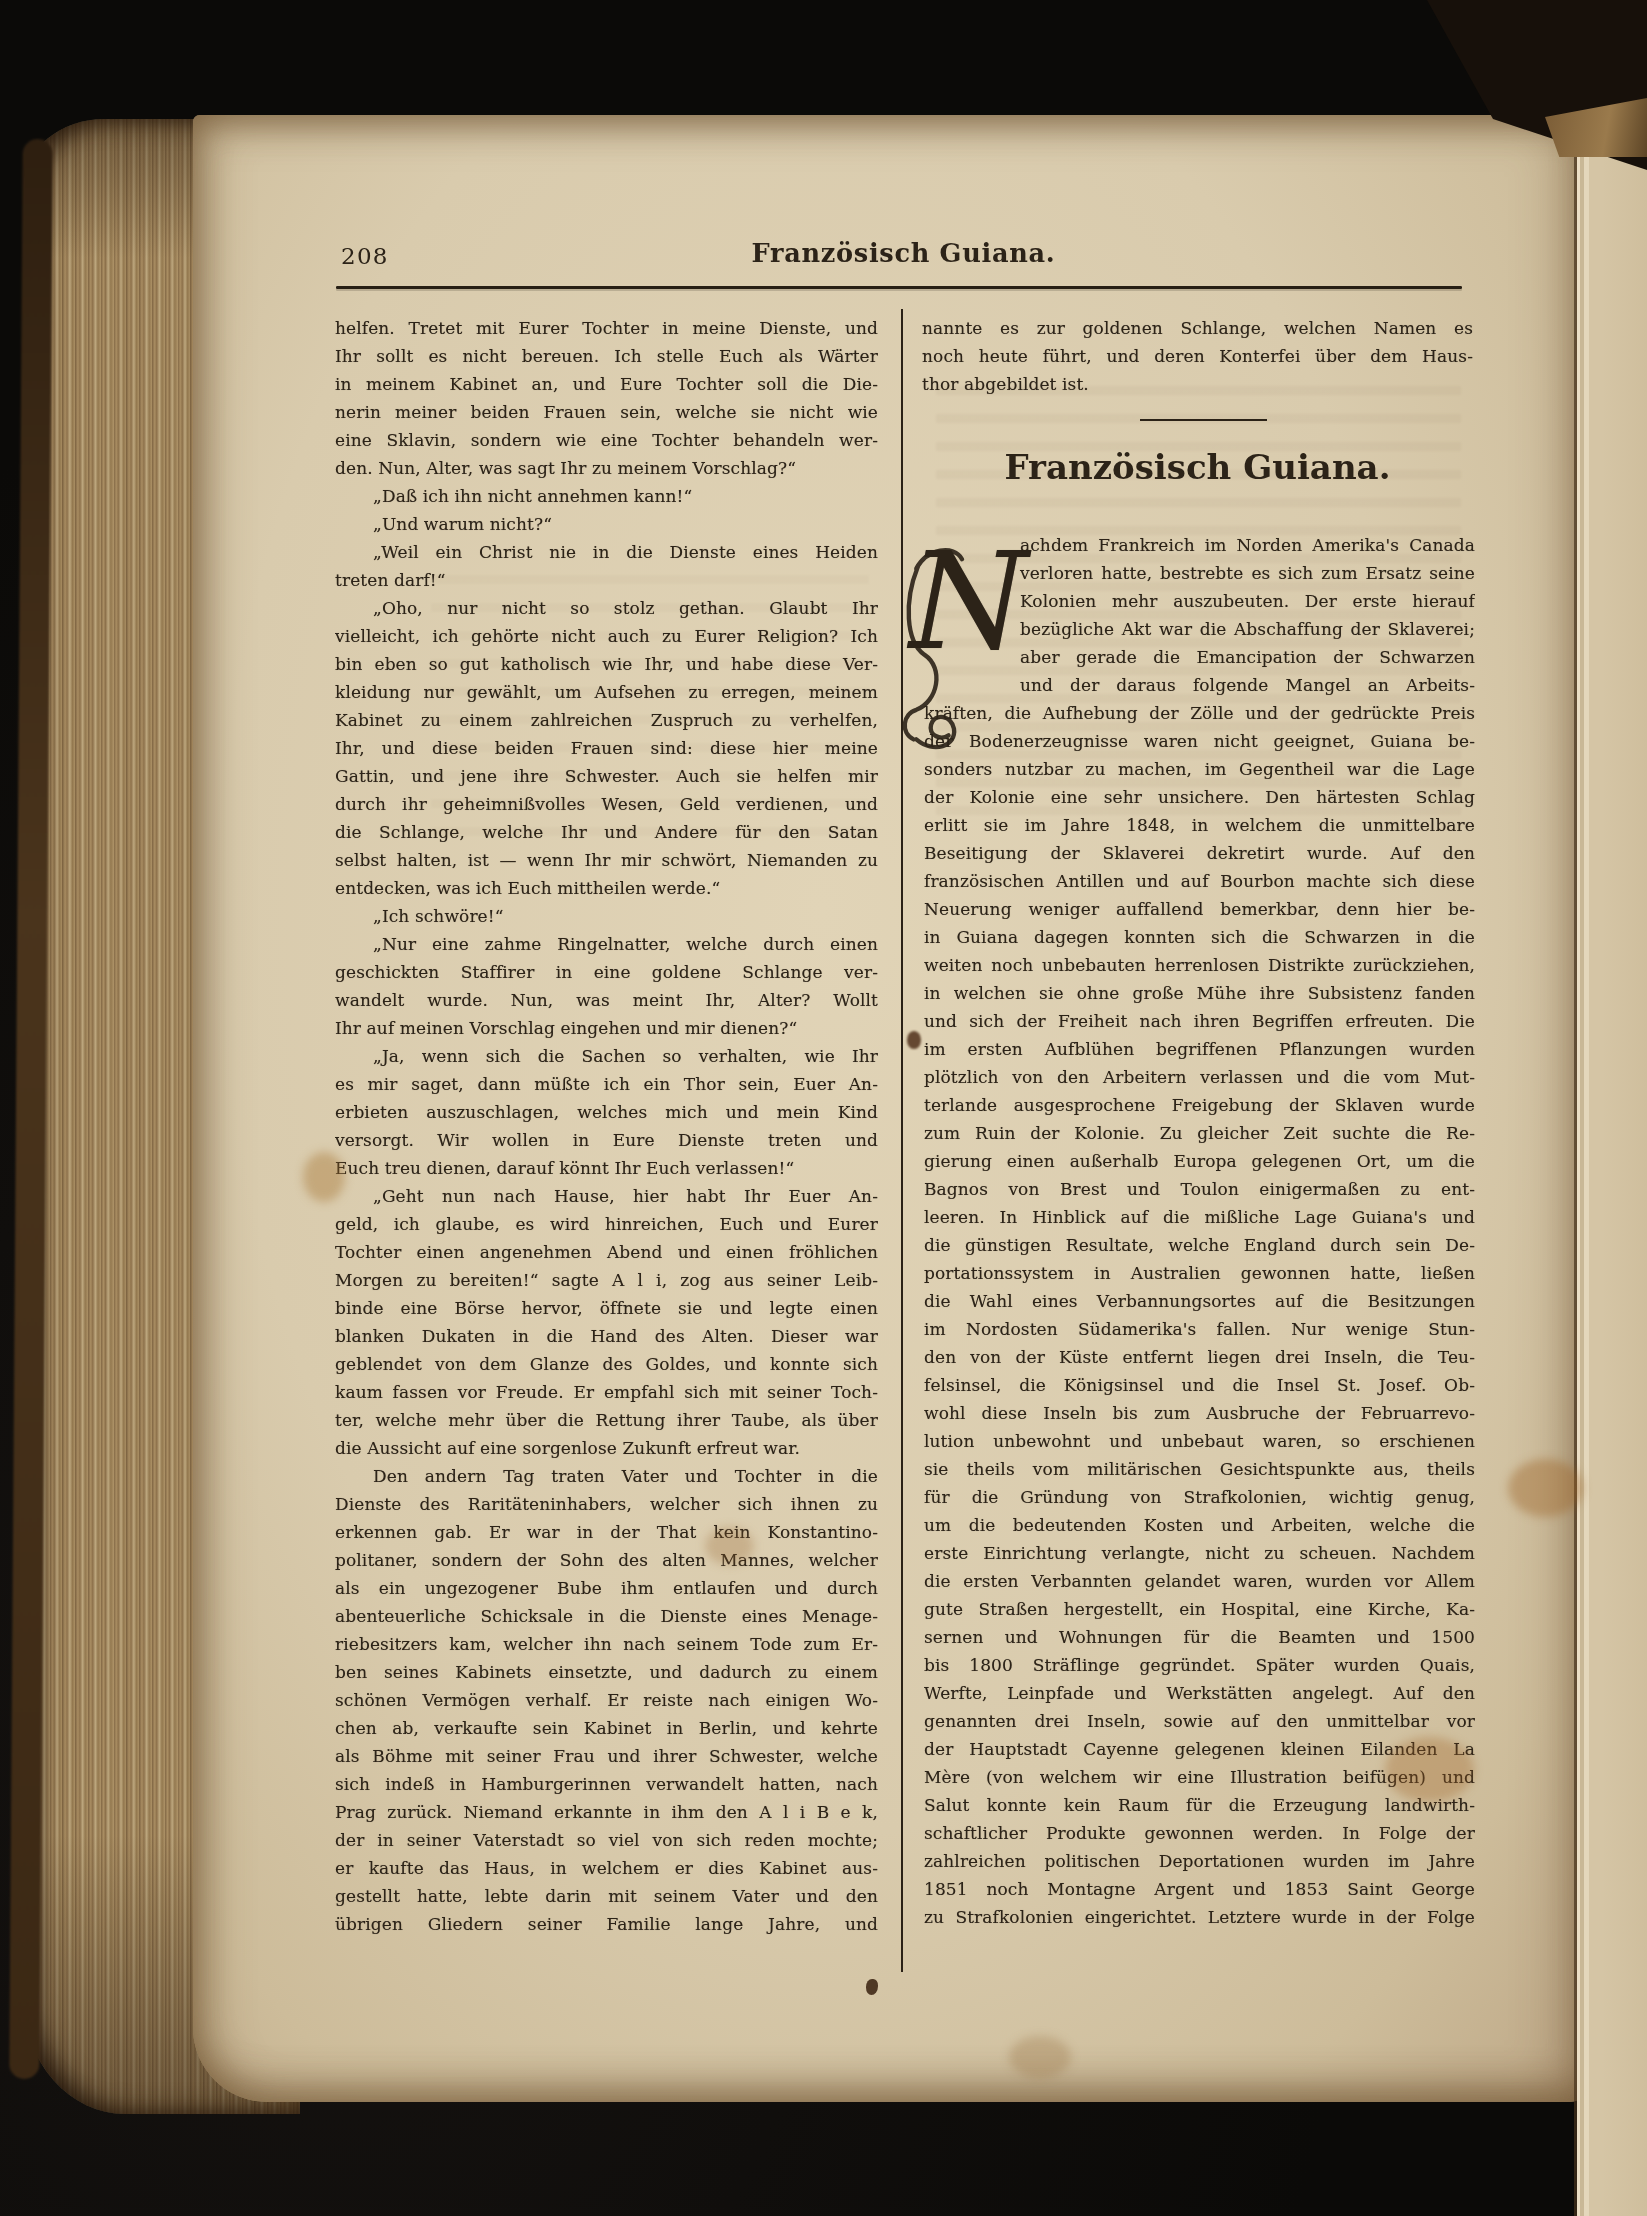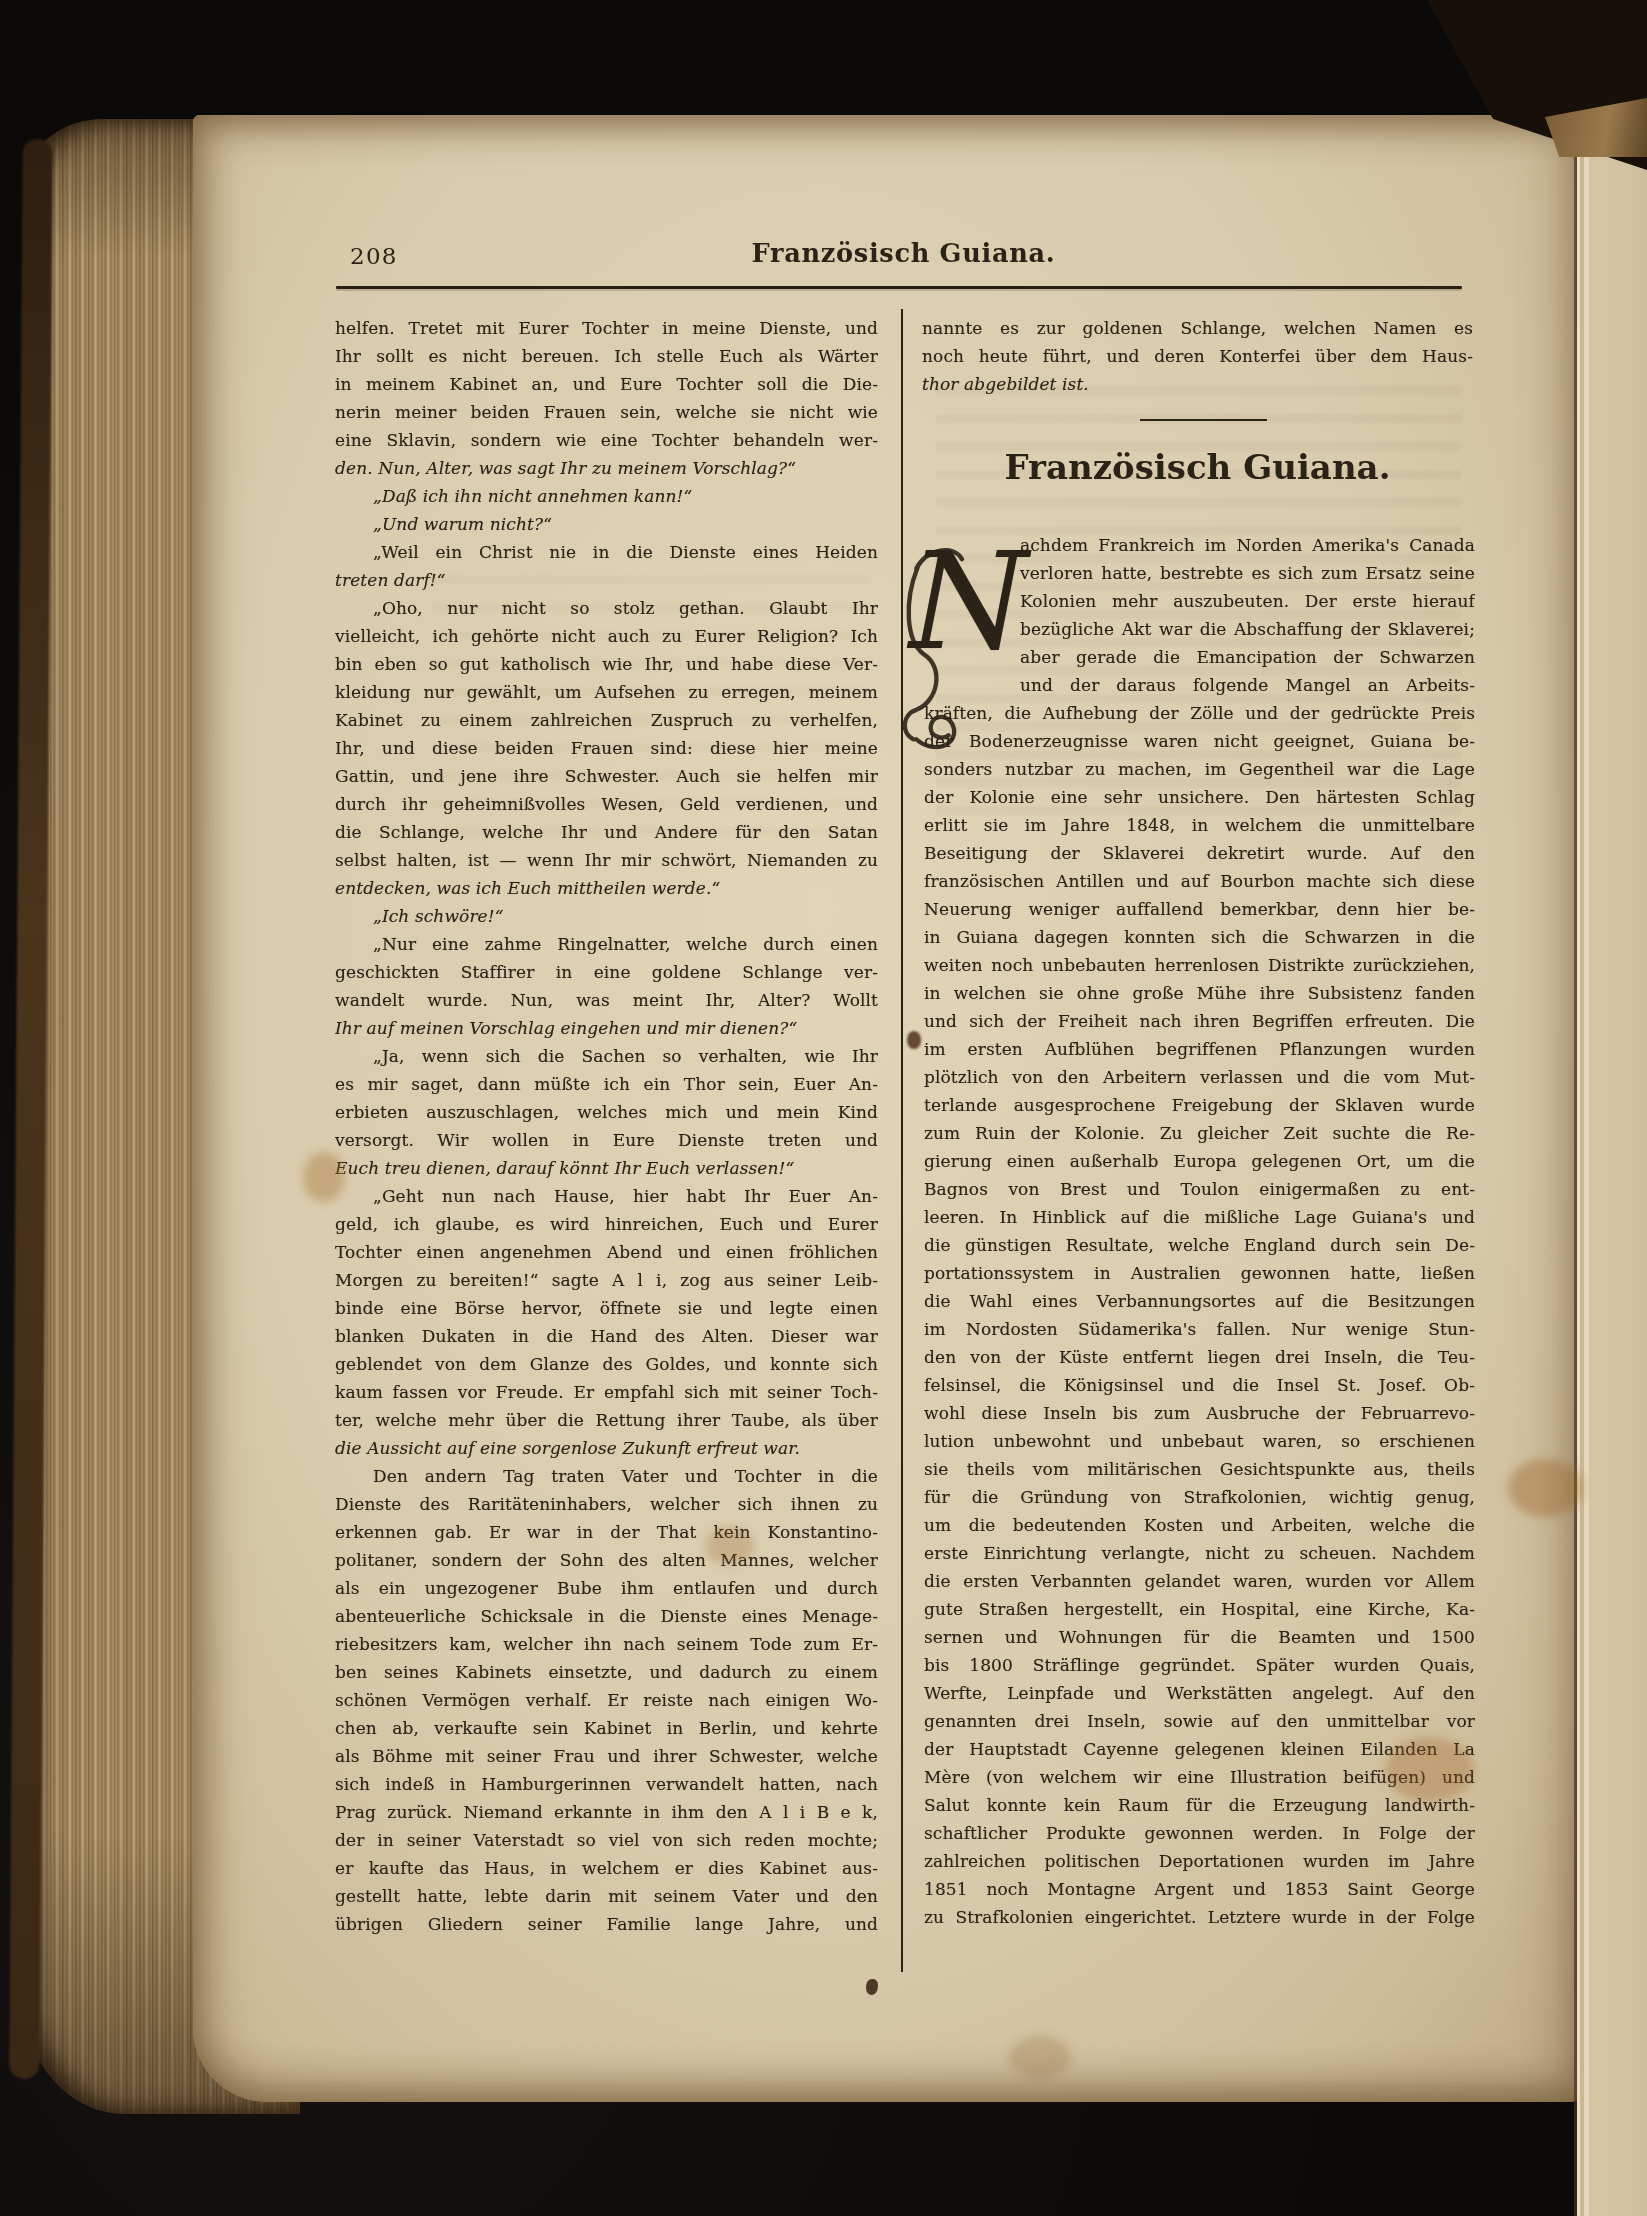--- a/index.html
+++ b/index.html
@@ -43,37 +43,37 @@
     position:absolute;left:1427px;top:0;width:220px;height:170px;background:#17100a;
     clip-path:polygon(0 0,100% 0,100% 100%,30% 70%);
   }
   .cover-leather{
     position:absolute;left:1545px;top:98px;width:102px;height:59px;
     background:linear-gradient(100deg,#7a5c36,#9a7a4c 60%,#5d4526);
     clip-path:polygon(0 32%,100% 0,100% 100%,14% 100%);
   }
   
   .print{color:#2c2318;}
-  #page-number{position:absolute;left:350px;top:243px;font-size:23px;letter-spacing:1.3px;}
+  #page-number{position:absolute;left:341px;top:243px;font-size:23px;letter-spacing:1.3px;}
   #running-title{position:absolute;left:335px;top:238px;width:1137px;text-align:center;font-size:25.6px;font-weight:bold;letter-spacing:0.7px;}
   .head-rule{position:absolute;left:336px;top:286px;width:1126px;height:2.7px;background:#271f14;border-radius:1.3px;box-shadow:0 2px 0 rgba(39,31,20,.18);}
   .col-divider{position:absolute;left:901px;top:309px;width:2px;height:1663px;background:#2a2116;}
   .section-divider{position:absolute;left:1140px;top:419px;width:127px;height:2px;background:#2b2217;}
   #article-title{position:absolute;left:922px;top:447px;width:551px;text-align:center;font-size:34px;font-weight:bold;}
   #col-left{position:absolute;left:335px;top:314px;width:543px;}
   #col-right-intro{position:absolute;left:922px;top:314px;width:551px;}
   #col-right-body{position:absolute;left:924px;top:531px;width:551px;}
   .ln{
     height:28px;line-height:28px;overflow:hidden;
     font-size:17px;letter-spacing:0.1px;
     text-align:justify;text-align-last:justify;
     text-shadow:0 0 0.7px rgba(44,35,24,.35);
   }
   .f-i{padding-left:38px;}
-  .f-e{text-align-last:left;font-style:italic;}
+  .f-e{text-align-last:left;}
   .f-c{padding-left:96px;}
   
   .dropcap{position:absolute;left:896px;top:534px;width:128px;height:232px;}
   .dc-letter{
     position:absolute;left:13.5px;top:0px;font-size:135px;line-height:1;
     font-style:italic;color:#2c2318;text-shadow:0 0 0.7px rgba(44,35,24,.5);
   }
   .dc-flourish{position:absolute;left:0;top:5.4px;}
   
   .stain{position:absolute;border-radius:50%;filter:blur(4.7px);}

